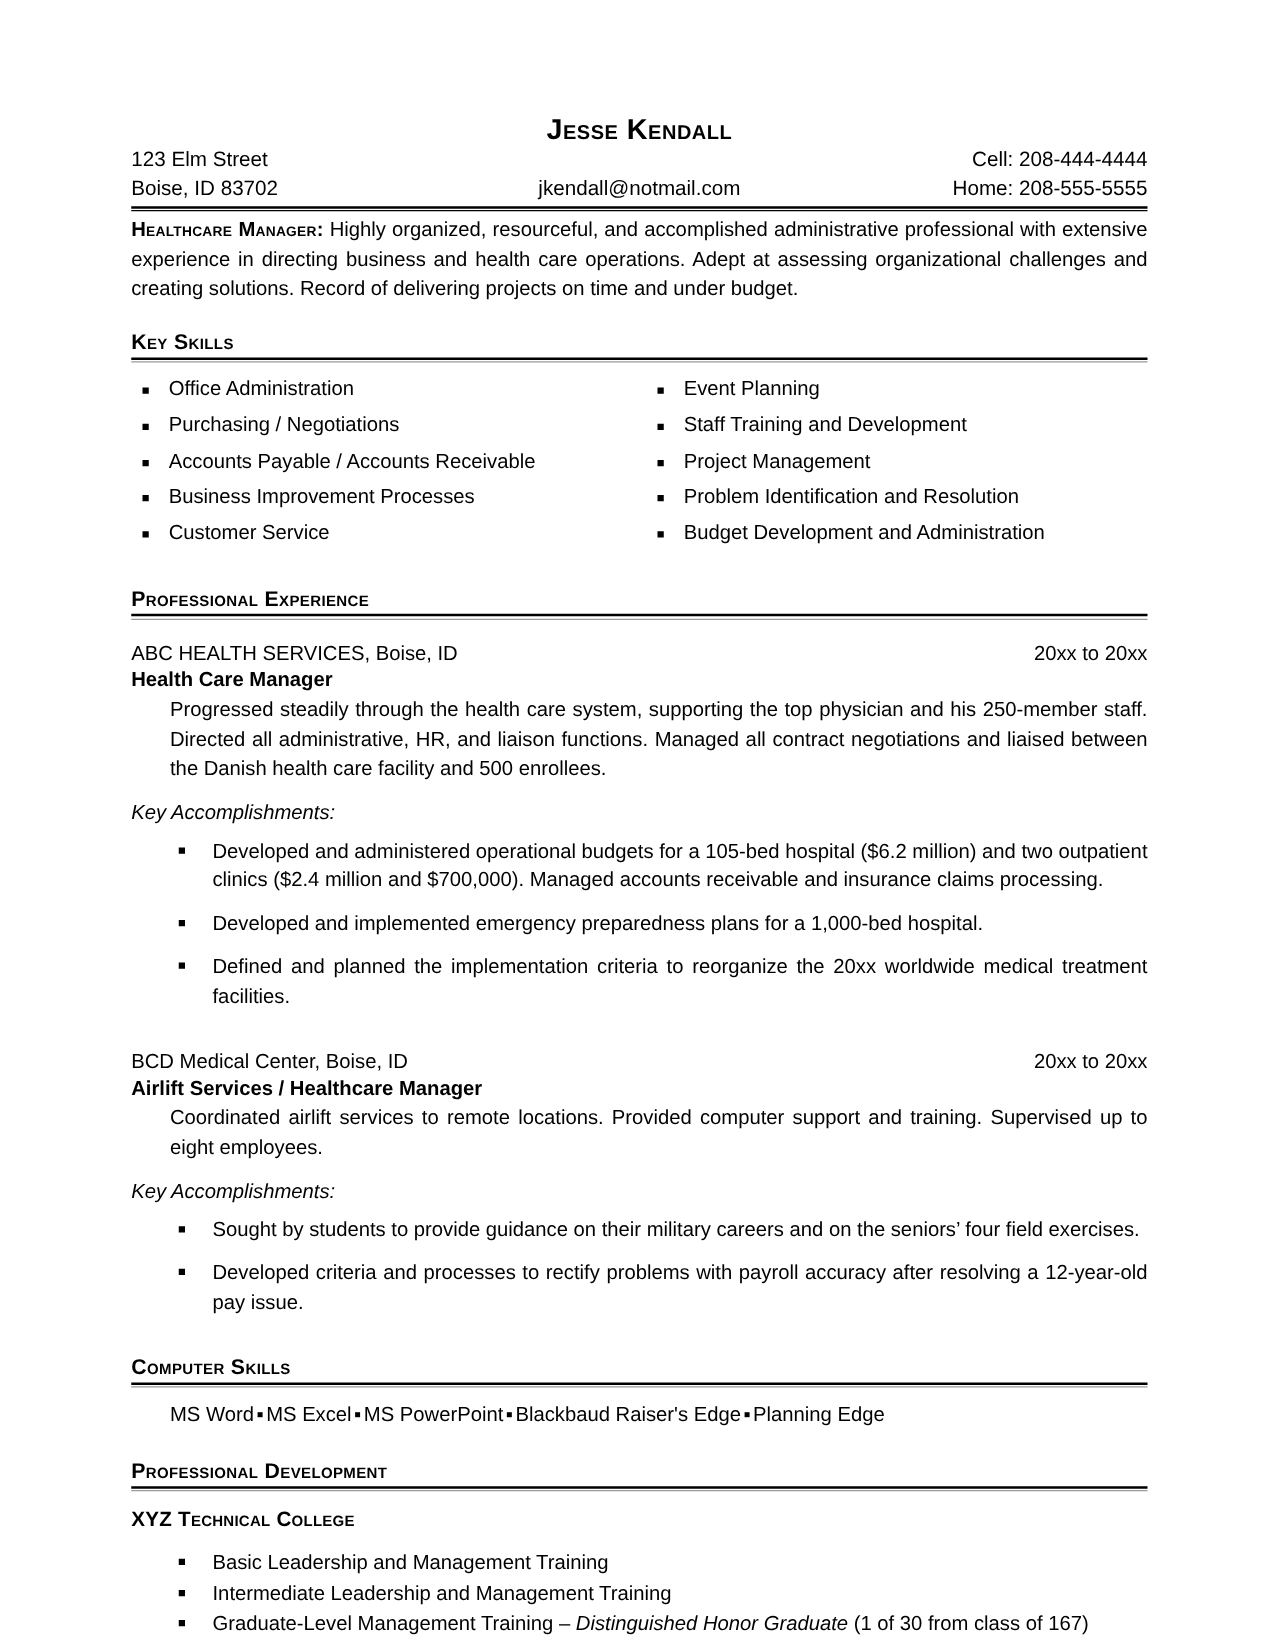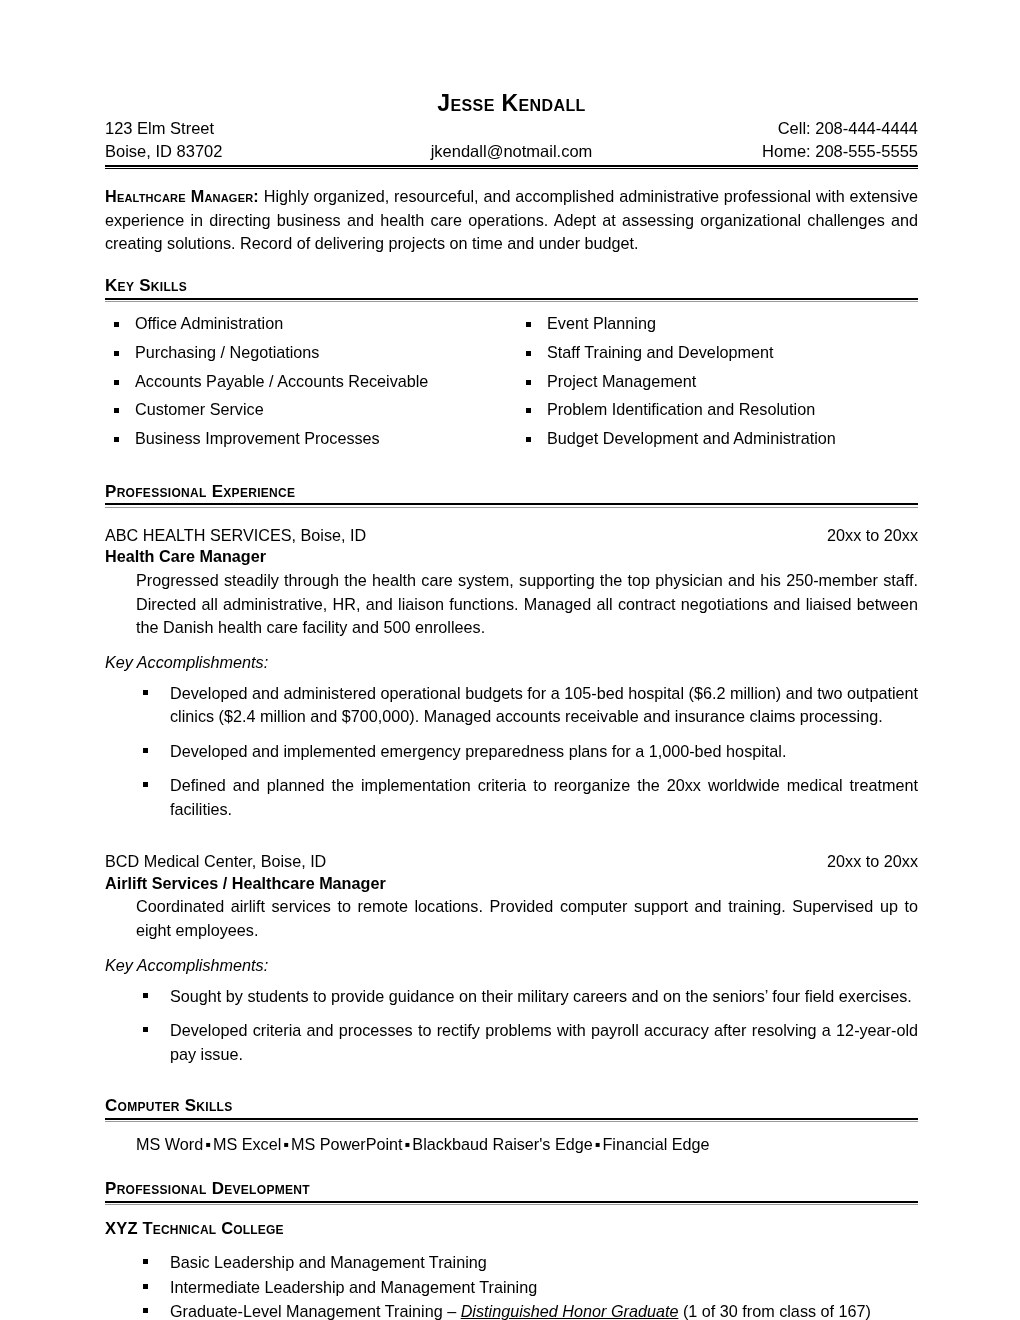--- a/index.html
+++ b/index.html
@@ -51,21 +51,21 @@
     margin-top: 1px;
     border-top: 2.2px solid #000;
   }
   .hdr-rule-thin {
     margin-top: 1.5px;
     border-top: 1px solid #000;
   }
 
   
   .summary {
-    margin-top: 16px;
+    margin-top: 4px;
     font-size: 16.2px;
     line-height: 1.44;
     text-align: justify;
   }
   .summary .lead {
     font-weight: bold;
     font-variant: small-caps;
     letter-spacing: 0.2px;
   }
 
@@ -198,21 +198,21 @@
   }
   .dev-item::before {
     content: "";
     position: absolute;
     left: 38px;
     top: 9px;
     width: 5px;
     height: 5px;
     background: #000;
   }
-  .ital { font-style: italic; text-decoration: underline; }
+  .ital { font-style: italic; }
 </style>
 </head>
 <body>
 
 <div class="page">
   <div class="content">
 
     <div>
       <div class="hdr-name">Jesse Kendall</div>
       <div class="hdr-grid">
@@ -234,22 +234,22 @@
     </div>
 
     <div class="sec-keyskills">
       <div class="section-head">Key Skills</div>
       <div class="section-rule"></div>
       <div class="skills">
         <ul>
           <li class="skill-item">Office Administration</li>
           <li class="skill-item">Purchasing / Negotiations</li>
           <li class="skill-item">Accounts Payable / Accounts Receivable</li>
+          <li class="skill-item">Business Improvement Processes</li>
           <li class="skill-item">Customer Service</li>
-          <li class="skill-item">Business Improvement Processes</li>
         </ul>
         <ul>
           <li class="skill-item">Event Planning</li>
           <li class="skill-item">Staff Training and Development</li>
           <li class="skill-item">Project Management</li>
           <li class="skill-item">Problem Identification and Resolution</li>
           <li class="skill-item">Budget Development and Administration</li>
         </ul>
       </div>
     </div>
@@ -285,21 +285,21 @@
           <li class="accomp-item">Sought by students to provide guidance on their military careers and on the seniors’ four field exercises.</li>
           <li class="accomp-item">Developed criteria and processes to rectify problems with payroll accuracy after resolving a 12-year-old pay issue.</li>
         </ul>
       </div>
     </div>
 
     <div class="sec-computer">
       <div class="section-head">Computer Skills</div>
       <div class="section-rule"></div>
       <div class="computer-line">
-        <span>MS Word</span><span class="sep">▪</span><span>MS Excel</span><span class="sep">▪</span><span>MS PowerPoint</span><span class="sep">▪</span><span>Blackbaud Raiser's Edge</span><span class="sep">▪</span><span>Financial Edge</span>
+        <span>MS Word</span><span class="sep">▪</span><span>MS Excel</span><span class="sep">▪</span><span>MS PowerPoint</span><span class="sep">▪</span><span>Blackbaud Raiser's Edge</span><span class="sep">▪</span><span>Planning Edge</span>
       </div>
     </div>
 
     <div class="sec-profdev">
       <div class="section-head">Professional Development</div>
       <div class="section-rule"></div>
       <div class="school">XYZ Technical College</div>
       <ul class="dev-list">
         <li class="dev-item">Basic Leadership and Management Training</li>
         <li class="dev-item">

